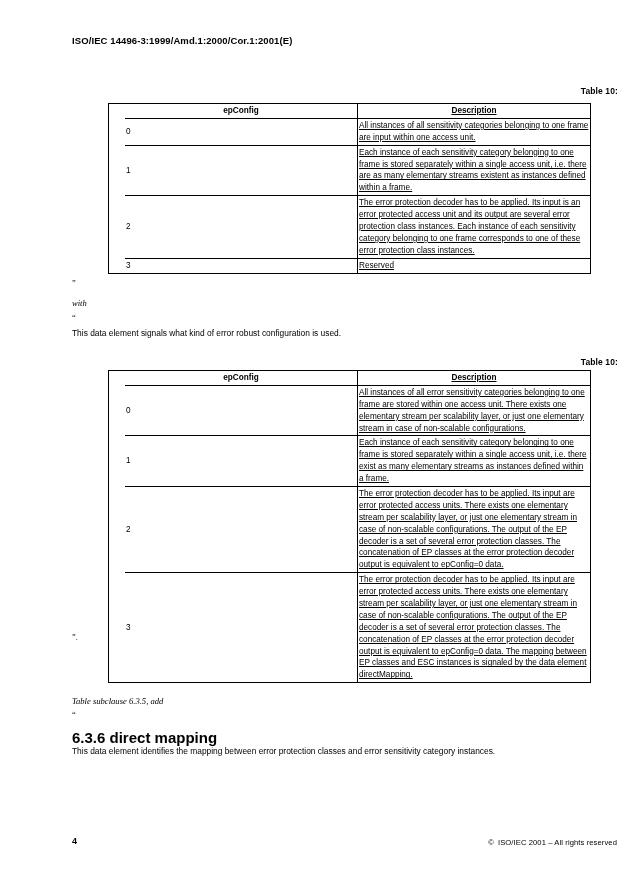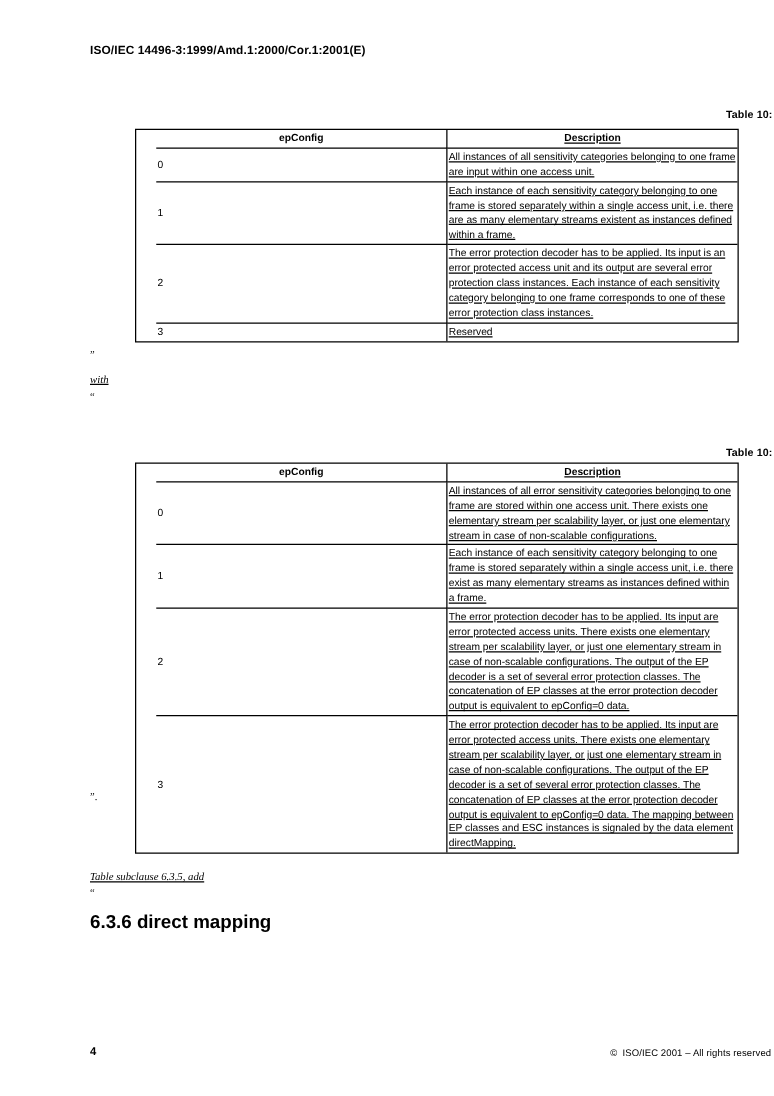--- a/index.html
+++ b/index.html
@@ -89,21 +89,20 @@
     color: #000;
   }
   .ital {
     position: absolute;
     left: 33px;
     font-family: "Liberation Serif", serif;
     font-style: italic;
     font-size: 8.6px;
     line-height: 1.4;
     white-space: nowrap;
-    text-decoration: underline;
   }
   .heading {
     position: absolute;
     left: 33px;
     font-size: 15px;
     font-weight: bold;
     white-space: nowrap;
   }
 
   
@@ -171,20 +170,21 @@
           <td class="num">3</td>
           <td>Reserved</td>
         </tr>
       </tbody>
     </table>
   </div>
 
   <div class="quote-mark q-a">”</div>
   <div class="ital w-with">with</div>
   <div class="quote-mark q-b">“</div>
+  <div class="para p-sig">This data element signals what kind of error robust configuration is used.</div>
 
   <div class="table-caption cap2">Table 10: epConfig</div>
 
   <div class="tabwrap t2">
     <table>
       <colgroup>
           <col class="c1">
           <col class="c2">
         </colgroup>
       <tbody>
@@ -209,19 +209,20 @@
           <td>The error protection decoder has to be applied. Its input are error protected access units. There exists one elementary stream per scalability layer, or just one elementary stream in case of non-scalable configurations. The output of the EP decoder is a set of several error protection classes. The concatenation of EP classes at the error protection decoder output is equivalent to epConfig=0 data. The mapping between EP classes and ESC instances is signaled by the data element directMapping.</td>
         </tr>
       </tbody>
     </table>
   </div>
 
   <div class="quote-mark q-c">”.</div>
   <div class="ital i-aft">Table subclause 6.3.5, add</div>
   <div class="quote-mark q-d">“</div>
   <div class="heading h-636">6.3.6 direct mapping</div>
+  <div class="para p-dm">This data element identifies the mapping between error protection classes and error sensitivity category instances.</div>
 
   <div class="footer-page">4</div>
   <div class="footer-right">
     <span class="cmark">©</span><span>ISO/IEC 2001 – All rights reserved</span>
   </div>
 
 </div>
 
 </body></html>

